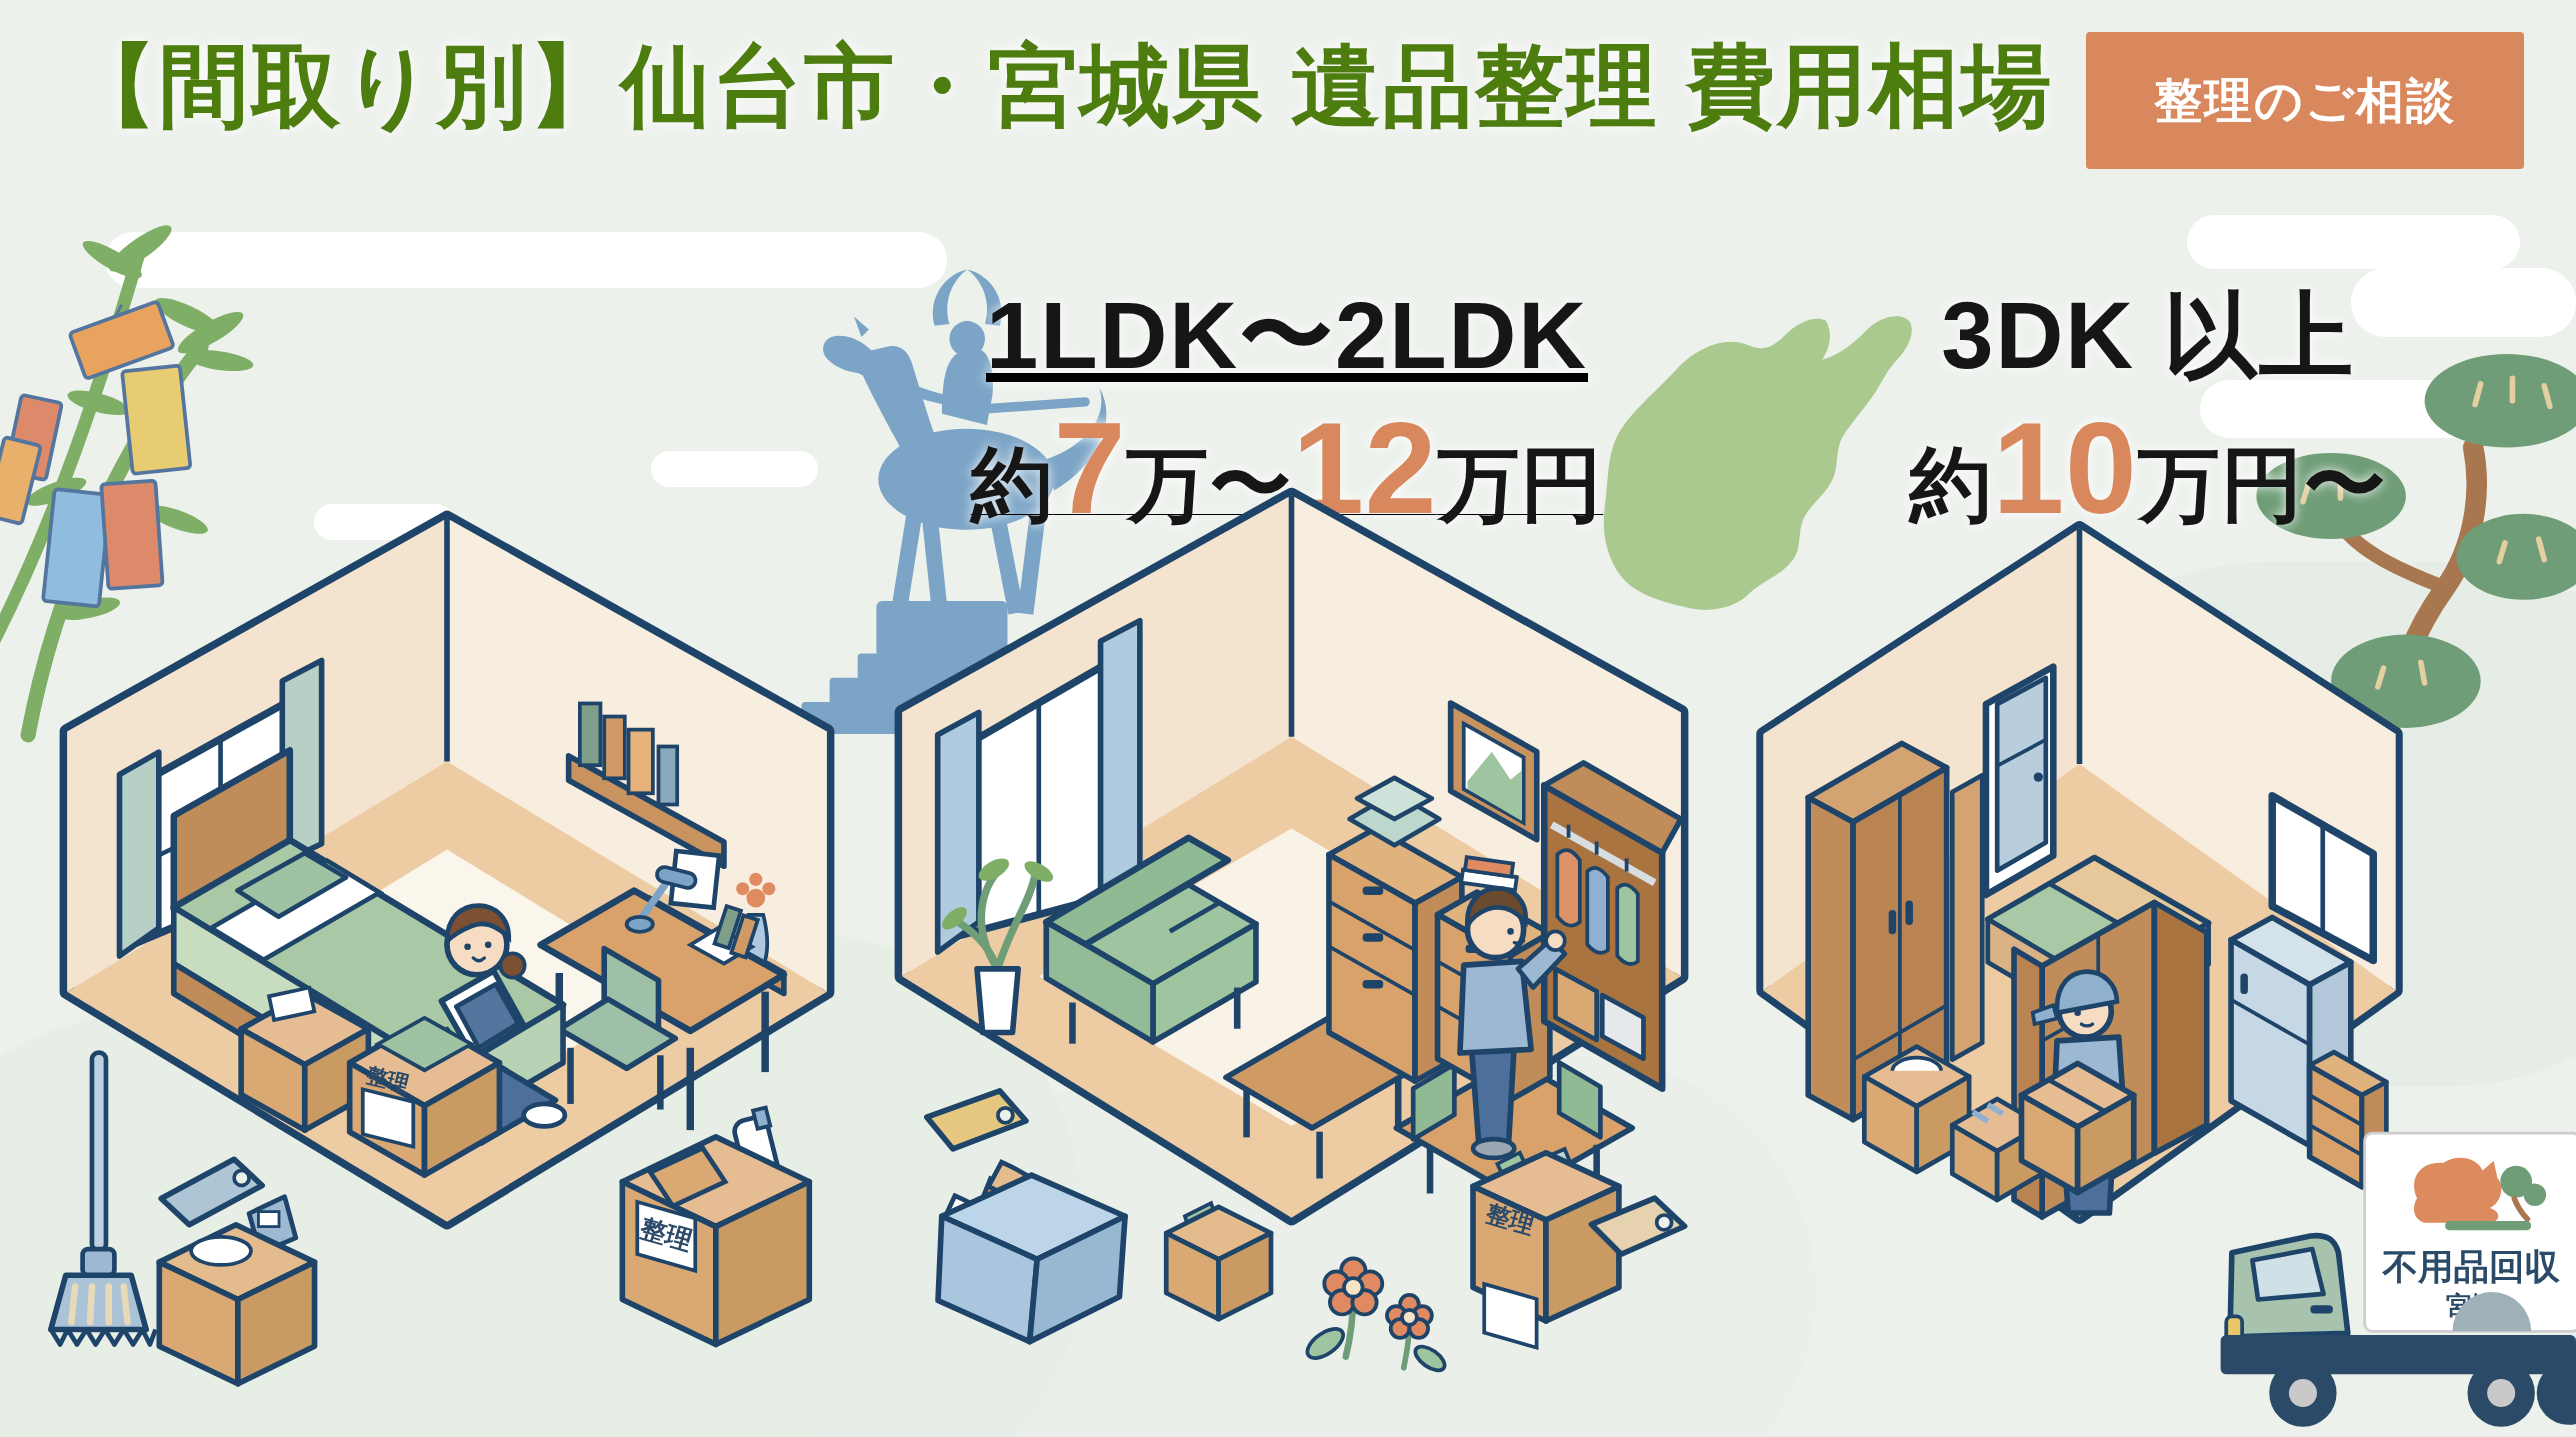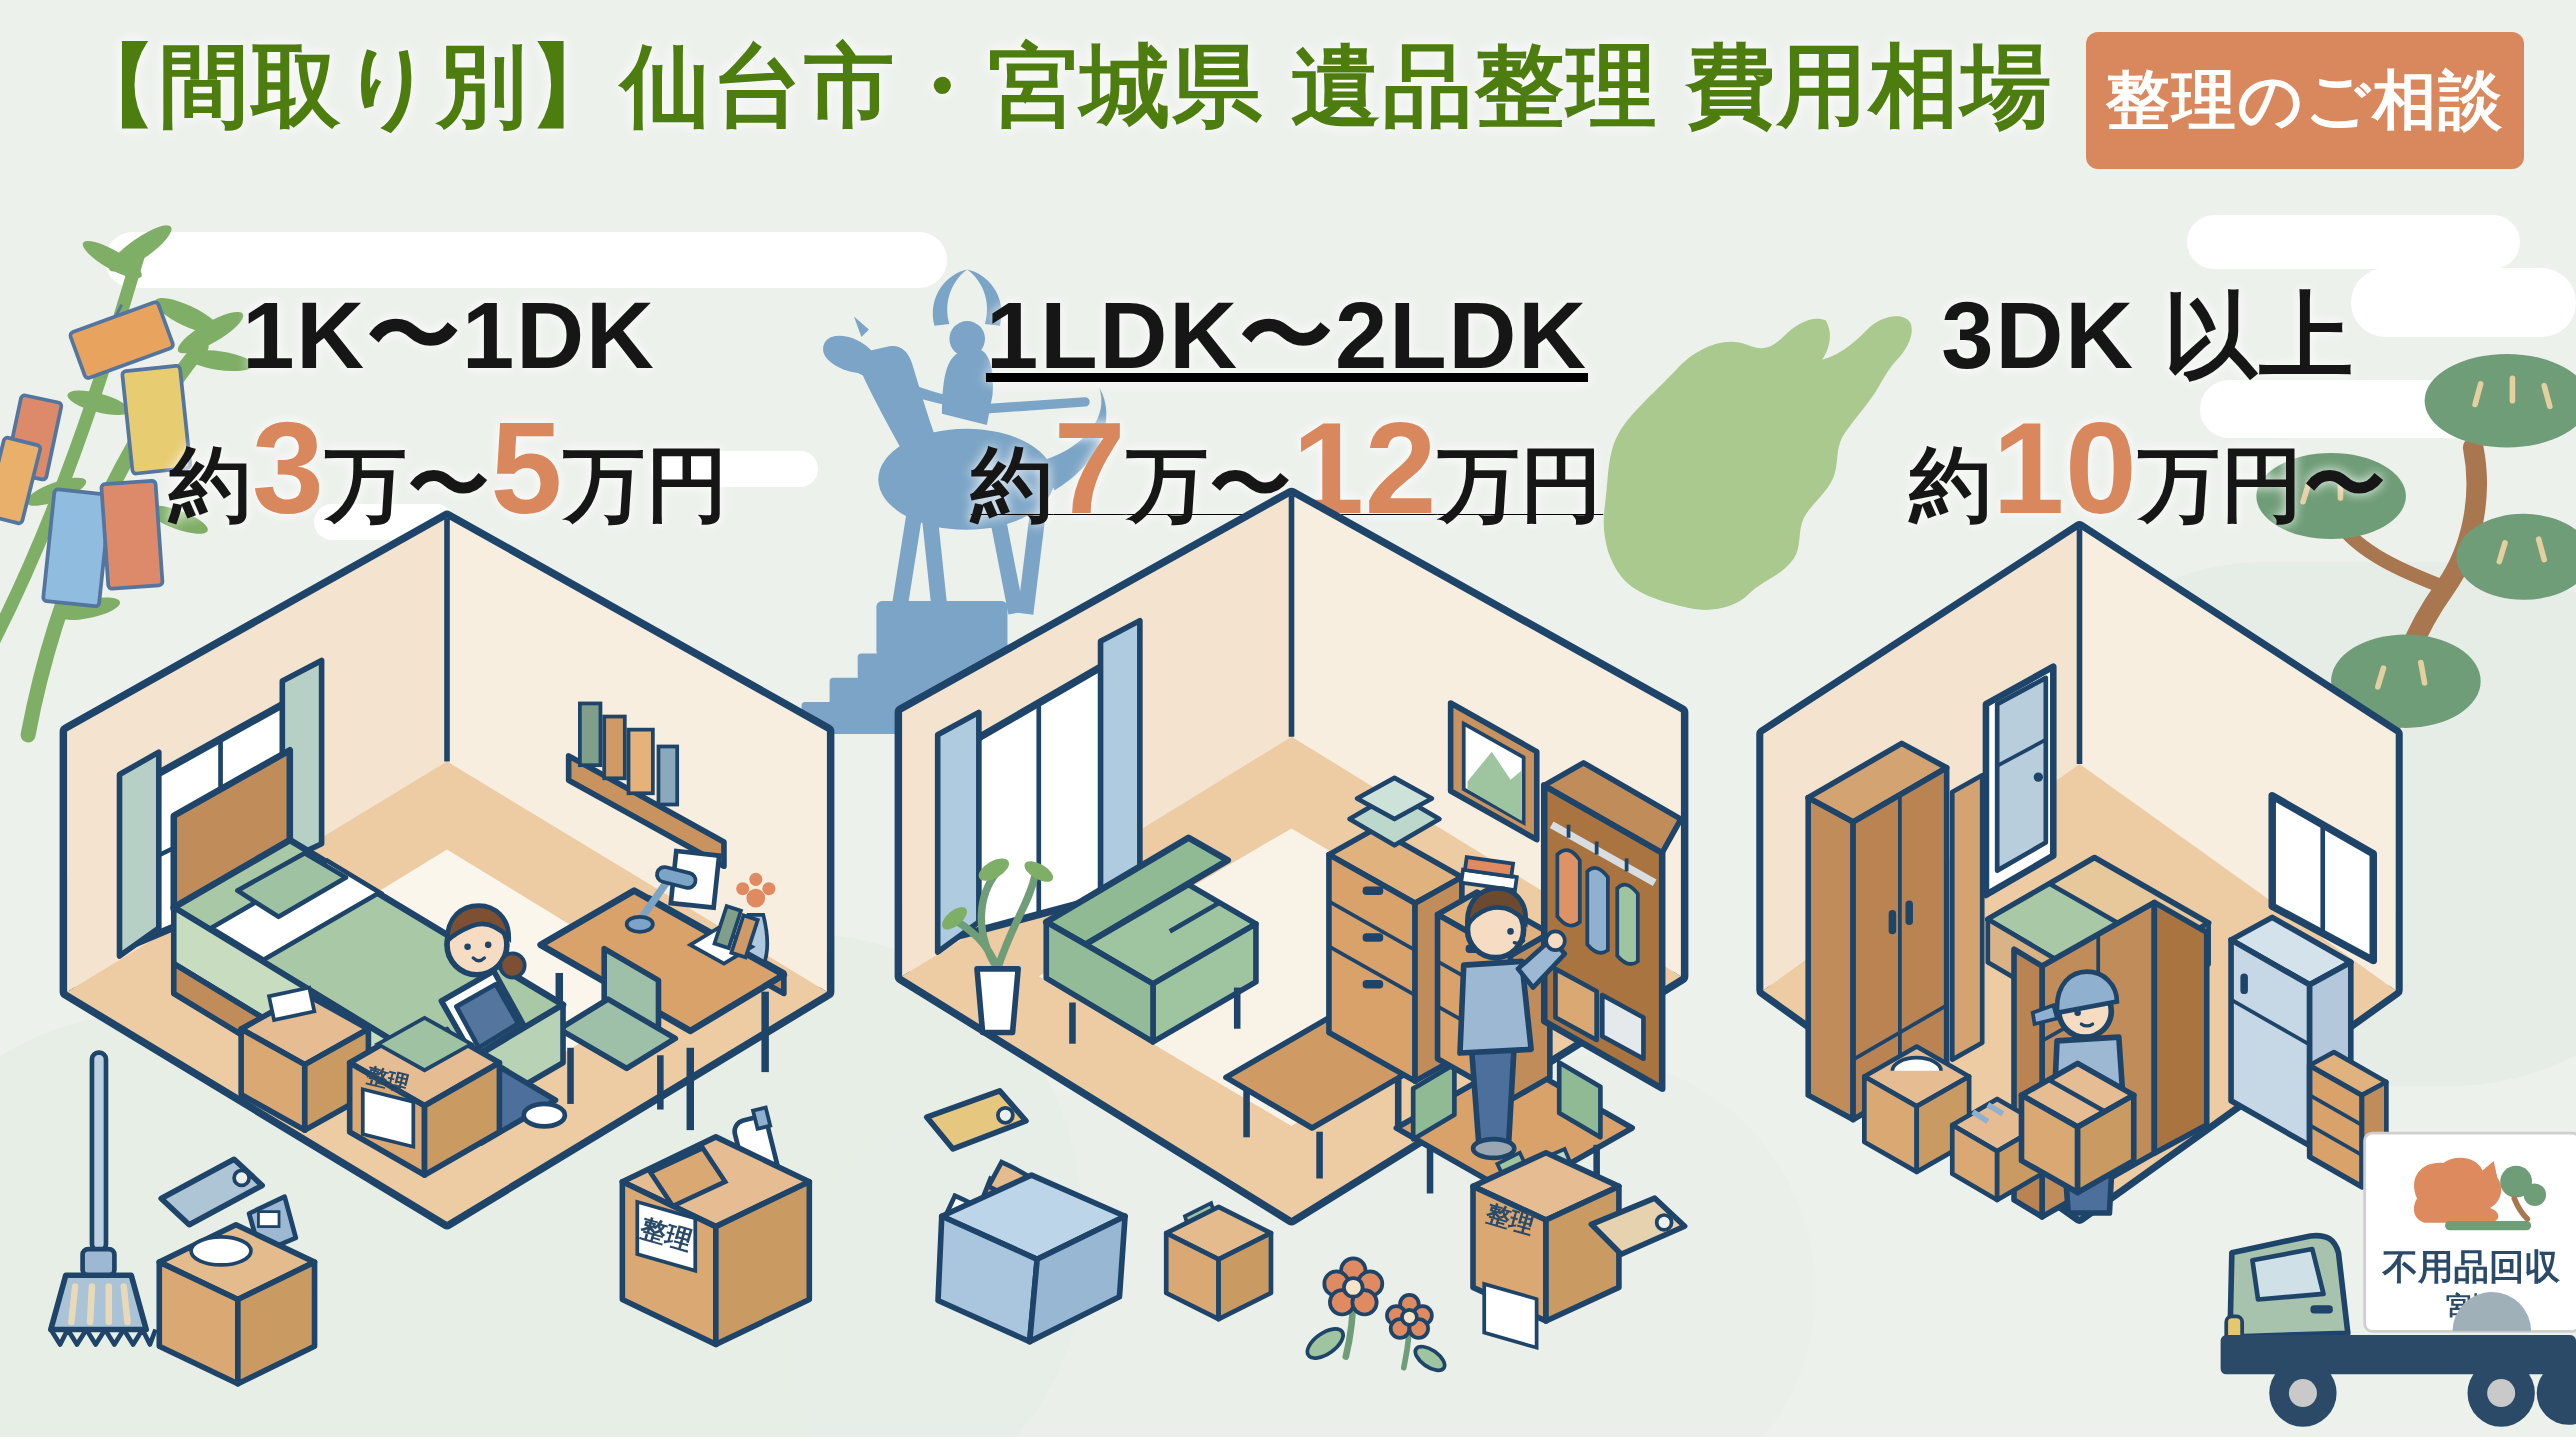--- a/index.html
+++ b/index.html
@@ -13,23 +13,23 @@
   .patch{position:absolute;border-radius:281px;}
   .cloud{position:absolute;background:#ffffff;border-radius:935px;}
   .title{
     position:absolute;left:67px;top:26px;width:2003px;
     font-size:90px;font-weight:900;color:#4d7c0f;letter-spacing:1.9px;
     text-shadow:0 0 13px rgba(255,255,255,.95);
     white-space:nowrap;
   }
   .cta{
     position:absolute;left:2086px;top:32px;width:438px;height:137px;
-    background:var(--accent_orange);border-radius:12px;
+    background:var(--accent_orange);border-radius:4px;
     display:flex;align-items:center;justify-content:center;
-    color:#fff;font-size:64px;font-weight:900;letter-spacing:1.9px;
+    color:#fff;font-size:48px;font-weight:900;letter-spacing:1.9px;
     cursor:pointer;
   }
   .colhead{position:absolute;text-align:center;width:842px;}
   .colhead .plan{font-size:94px;font-weight:900;color:#161616;letter-spacing:1.9px;
     text-shadow:0 0 11.2px rgba(255,255,255,.95);}
   .colhead .price{margin-top:-5.6px;font-weight:900;letter-spacing:0.9px;
     text-shadow:0 0 11.2px rgba(255,255,255,.95);}
   .colhead .price .k{font-size:82px;color:#161616;}
   .colhead .price .n{font-size:129px;color:var(--accent_orange);}
   .ch1{left:28px;top:273px;}
@@ -135,24 +135,20 @@
       <line x1="276" y1="210" x2="270" y2="230"></line>
         <line x1="312" y1="206" x2="318" y2="228"></line>
       <line x1="146" y1="344" x2="140" y2="364"></line>
         <line x1="186" y1="338" x2="190" y2="360"></line>
     </g>
   </svg>
 
   <div class="title">【間取り別】仙台市・宮城県 遺品整理 費用相場</div>
   <div class="cta">整理のご相談</div>
 
-  <div class="colhead ch1">
-    <div class="plan">1K〜1DK</div>
-    <div class="price"><span class="k">約</span><span class="n">3</span><span class="k">万〜</span><span class="n">5</span><span class="k">万円</span></div>
-  </div>
   <div class="colhead ch2">
     <div class="plan">1LDK〜2LDK</div>
     <div class="price"><span class="k">約</span><span class="n">7</span><span class="k">万〜</span><span class="n">12</span><span class="k">万円</span></div>
   </div>
   <div class="colhead ch3">
     <div class="plan">3DK 以上</div>
     <div class="price"><span class="k">約</span><span class="n">10</span><span class="k">万円〜</span><span class="n"></span><span class="k"></span></div>
   </div>
 
   <svg style="left:54px;top:505px;" width="786" height="730" viewBox="0 0 840 780">

